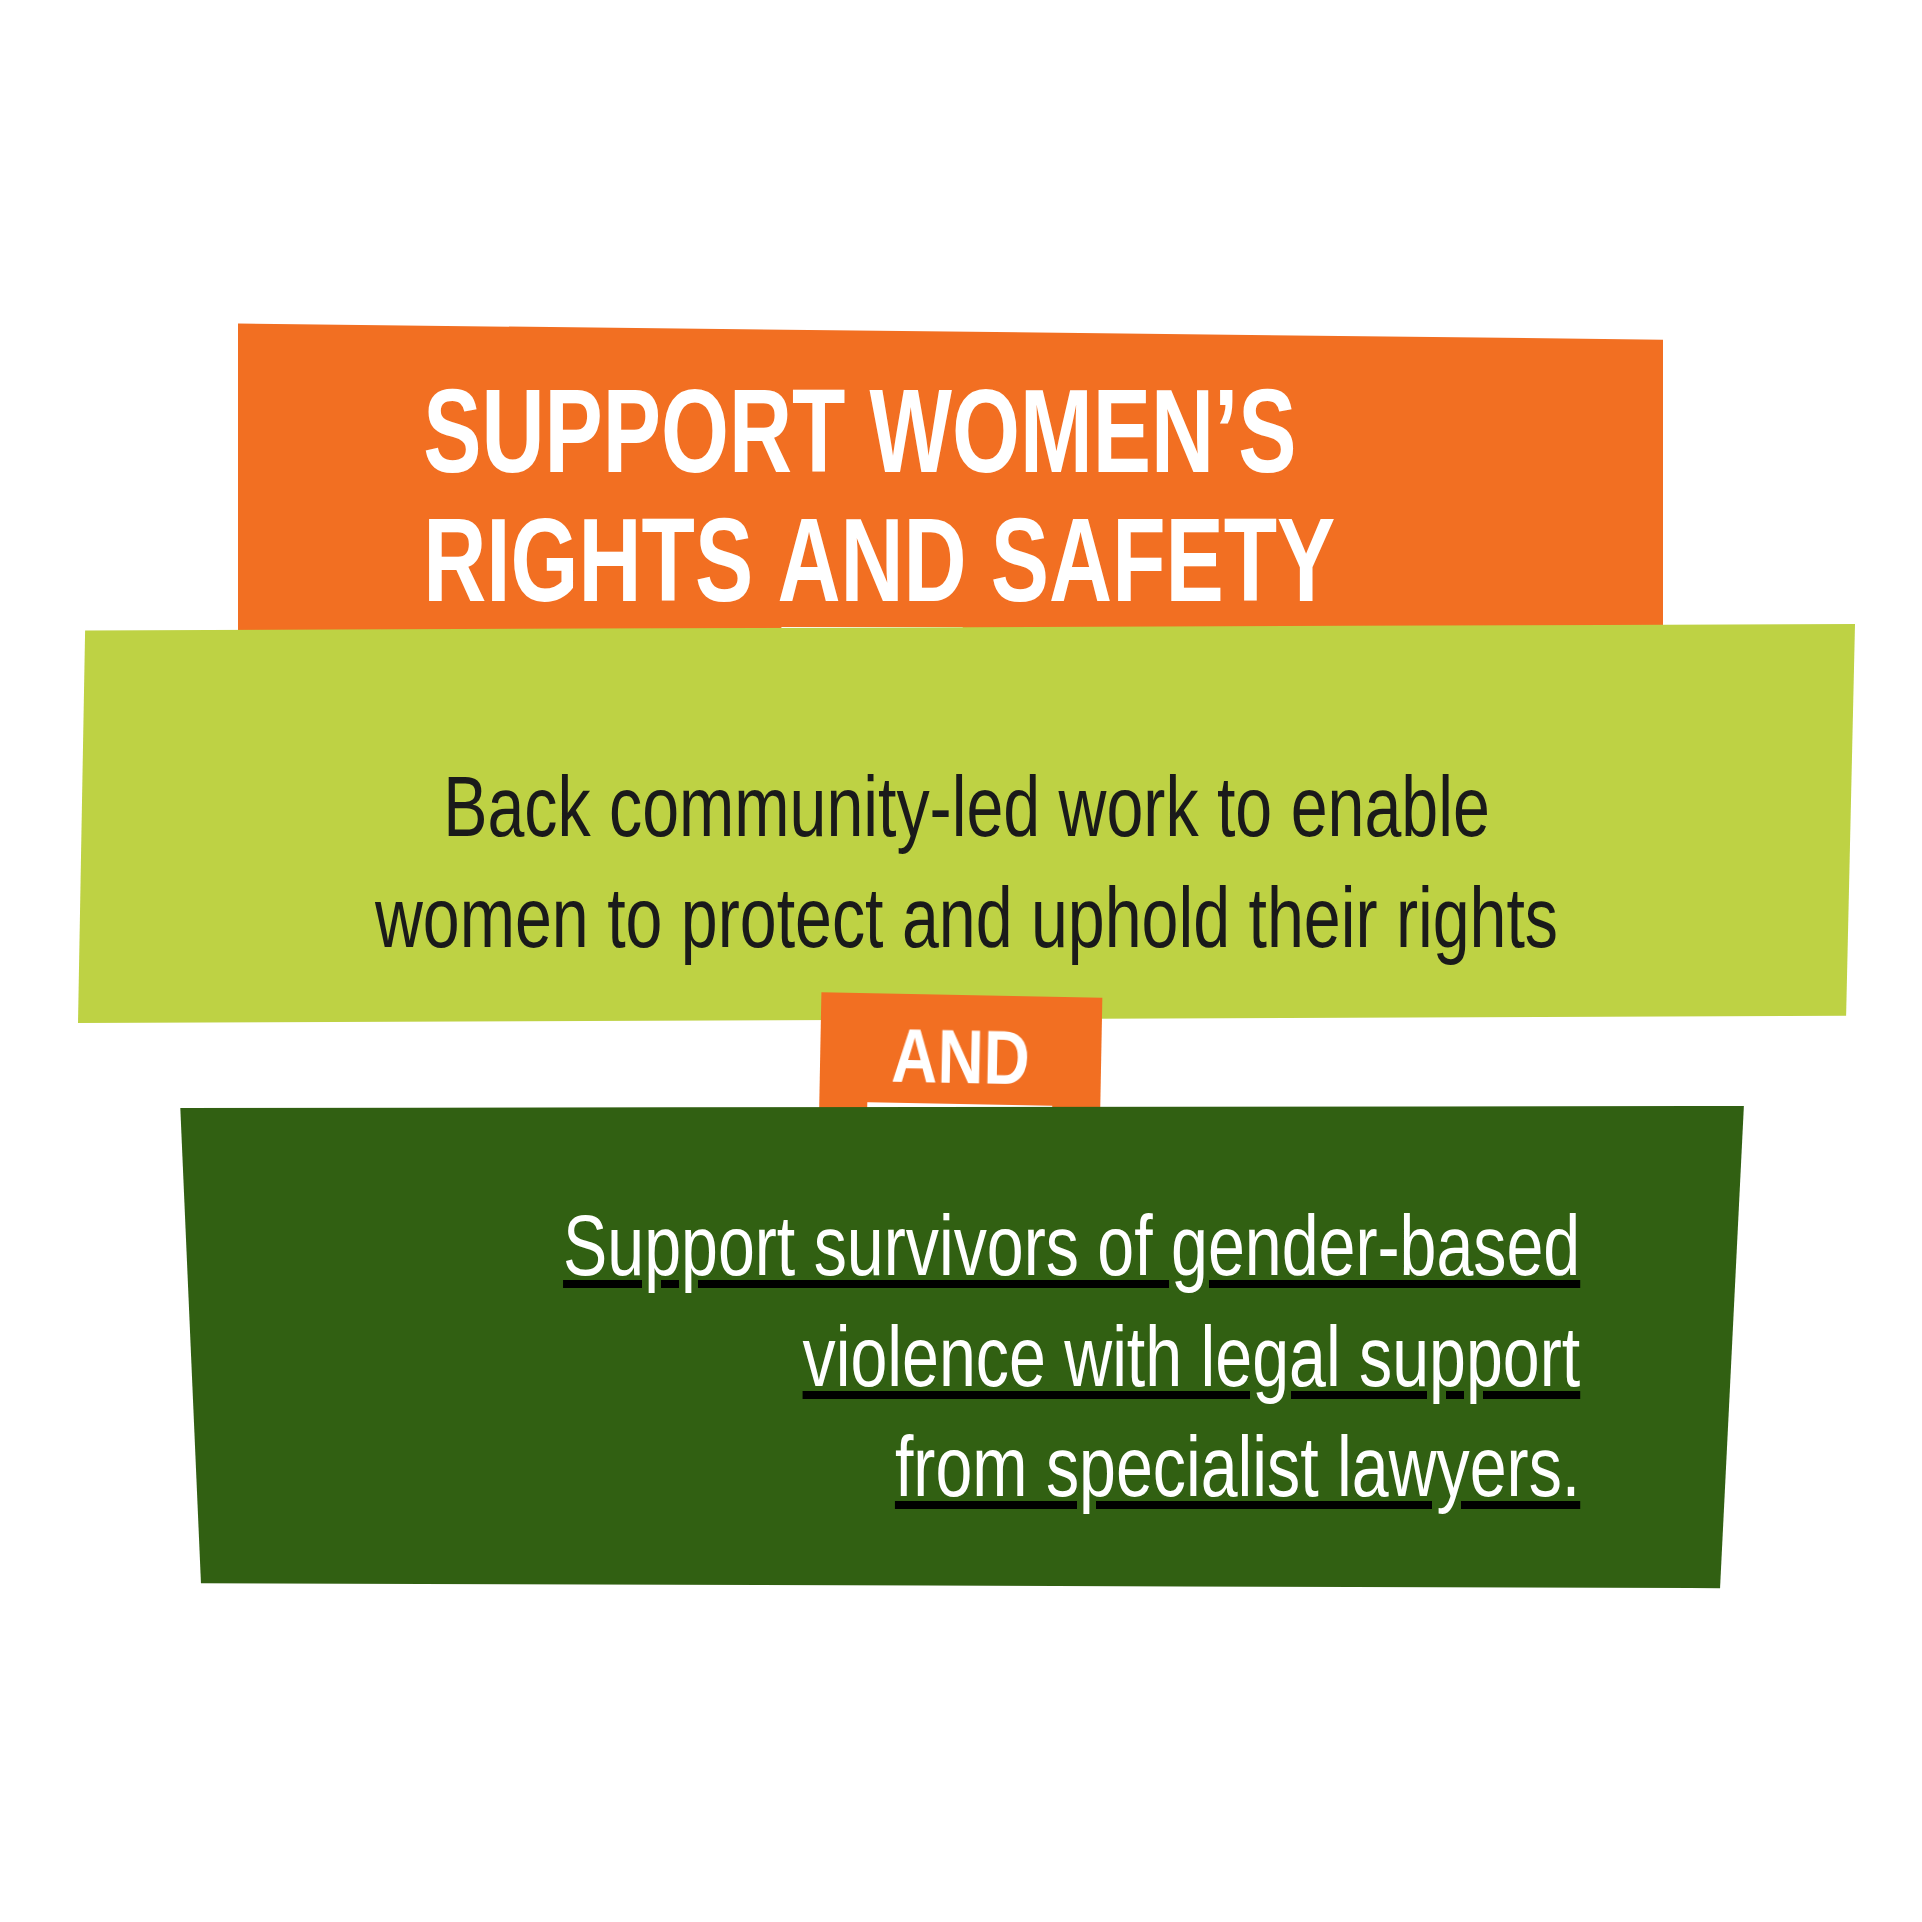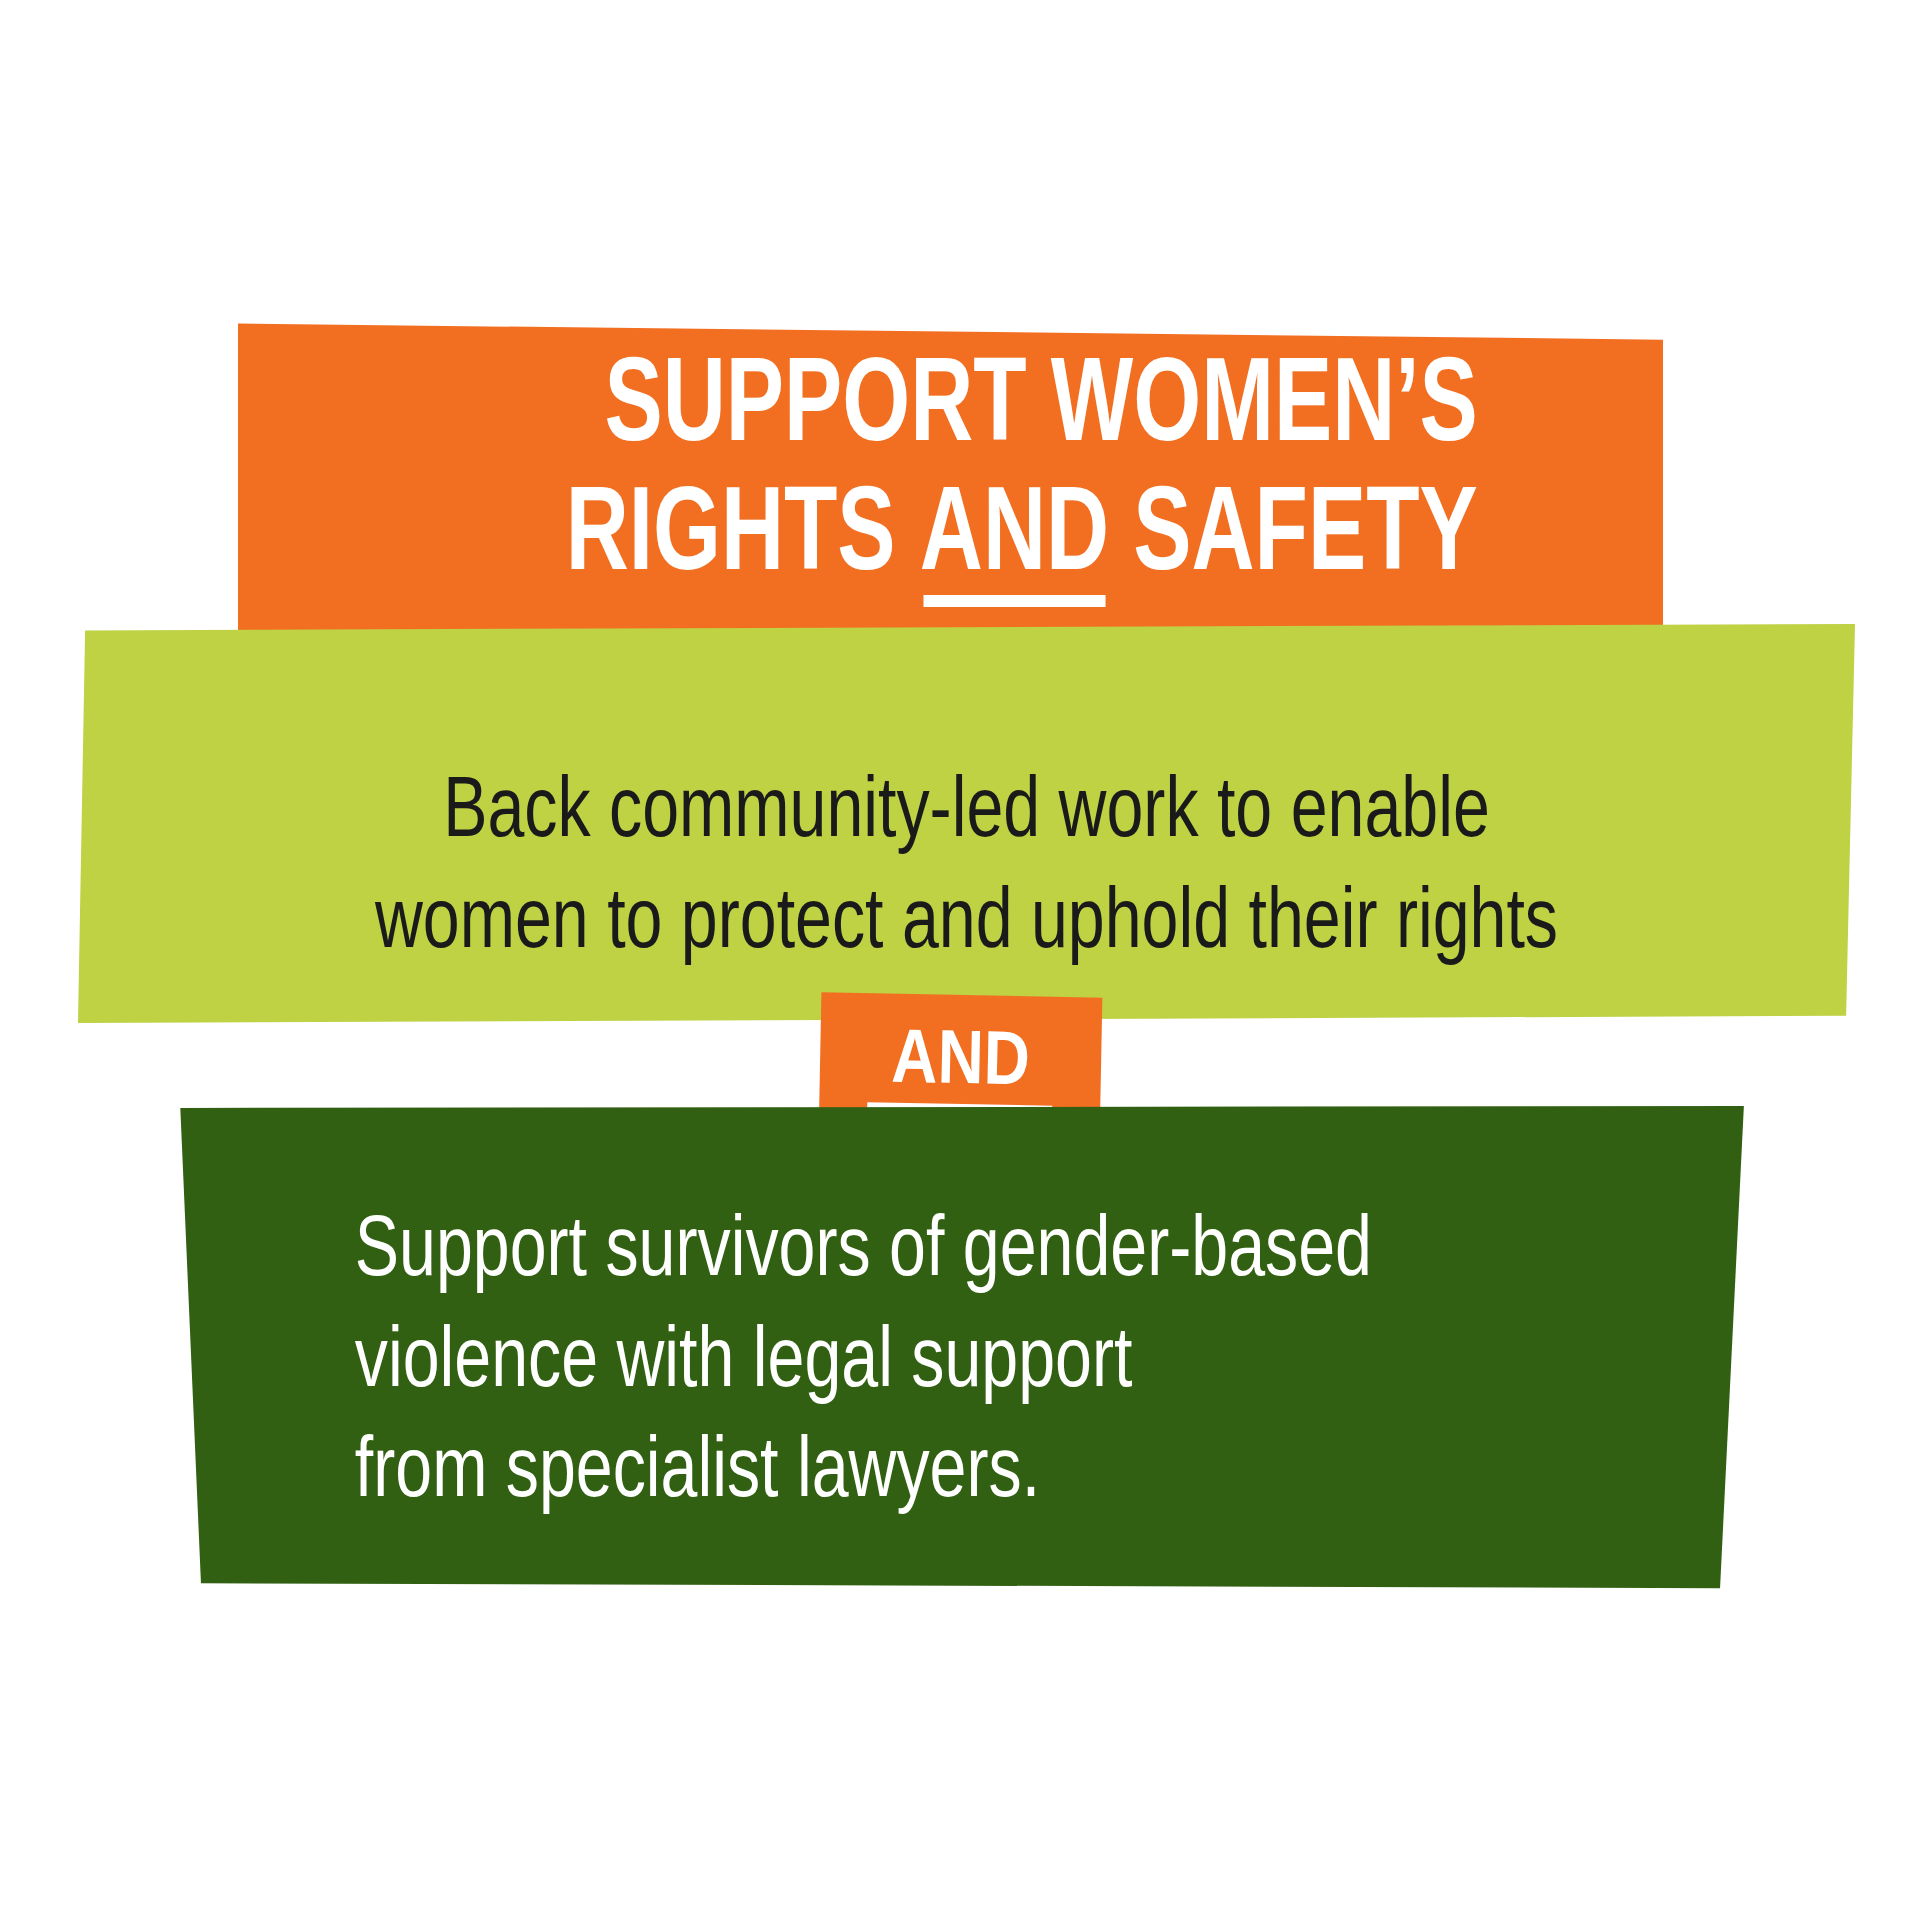--- a/index.html
+++ b/index.html
@@ -34,23 +34,23 @@
     left: 238px;
     top: 317px;
     width: 1425px;
     height: 365px;
     background: #F26F22;
     clip-path: polygon(0% 1.8%, 100% 6.2%, 100% 100%, 0% 100%);
   }
   .header-lines {
     position: absolute;
     left: 238px;
-    top: 340px;
+    top: 372px;
     width: 1425px;
-    text-align: right;
+    text-align: left;
     line-height: 1.0;
   }
   .header-line {
     display: block;
     color: #ffffff;
     font-weight: 700;
     font-size: 118px;
     letter-spacing: 0px;
     font-family: "Liberation Sans Narrow", "Liberation Sans", sans-serif;
     transform: scaleX(0.74);
@@ -137,25 +137,26 @@
     position: absolute;
     left: 166px;
     top: 1106px;
     width: 1589px;
     height: 487px;
     background: #316012;
     clip-path: polygon(0.9% 0.4%, 99.3% 0%, 97.8% 99.0%, 2.2% 98.0%);
   }
   .darkgreen-text {
     position: absolute;
-    left: 180px;
+    left: 166px;
     top: 1191px;
     width: 1589px;
-    text-align: left;
+    text-align: right;
     line-height: 1.30;
+    text-decoration: underline;
   }
   .dg-line {
     display: block;
     color: #ffffff;
     font-weight: 400;
     font-size: 85px;
     font-family: "Liberation Sans Narrow", "Liberation Sans", sans-serif;
     transform: scaleX(0.78);
     white-space: nowrap;
   }

